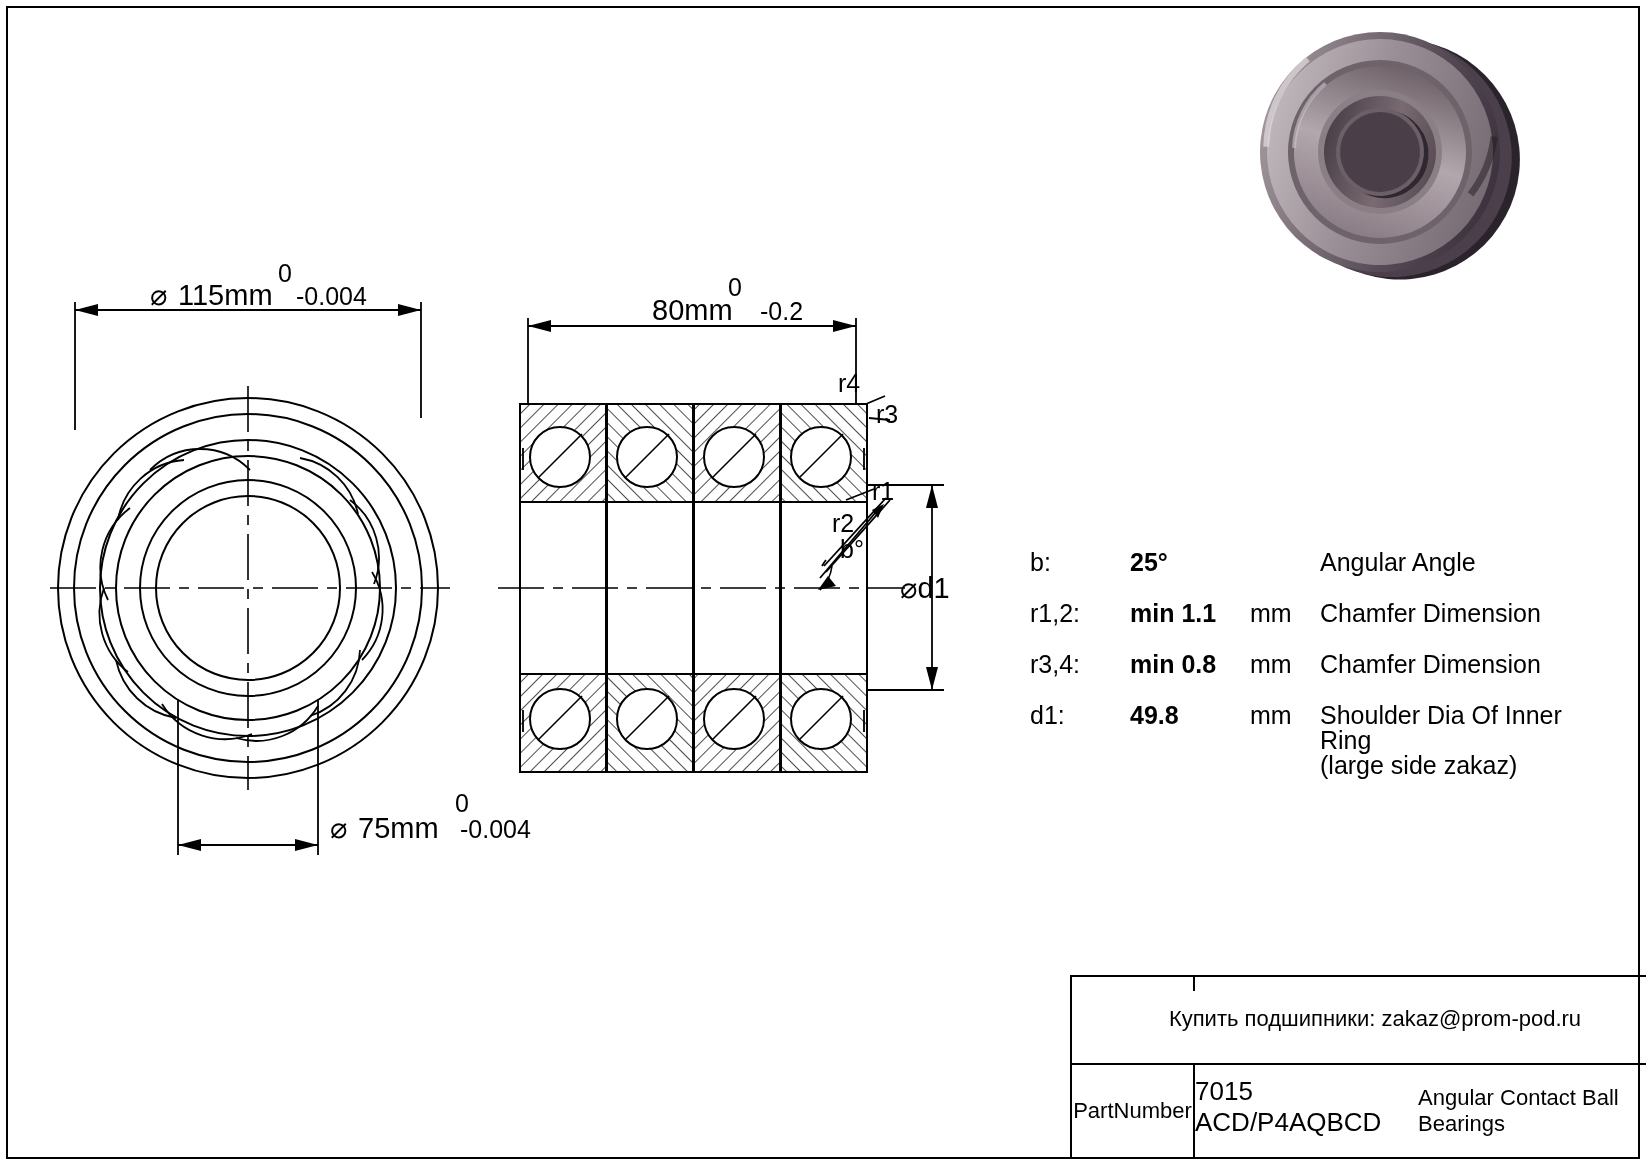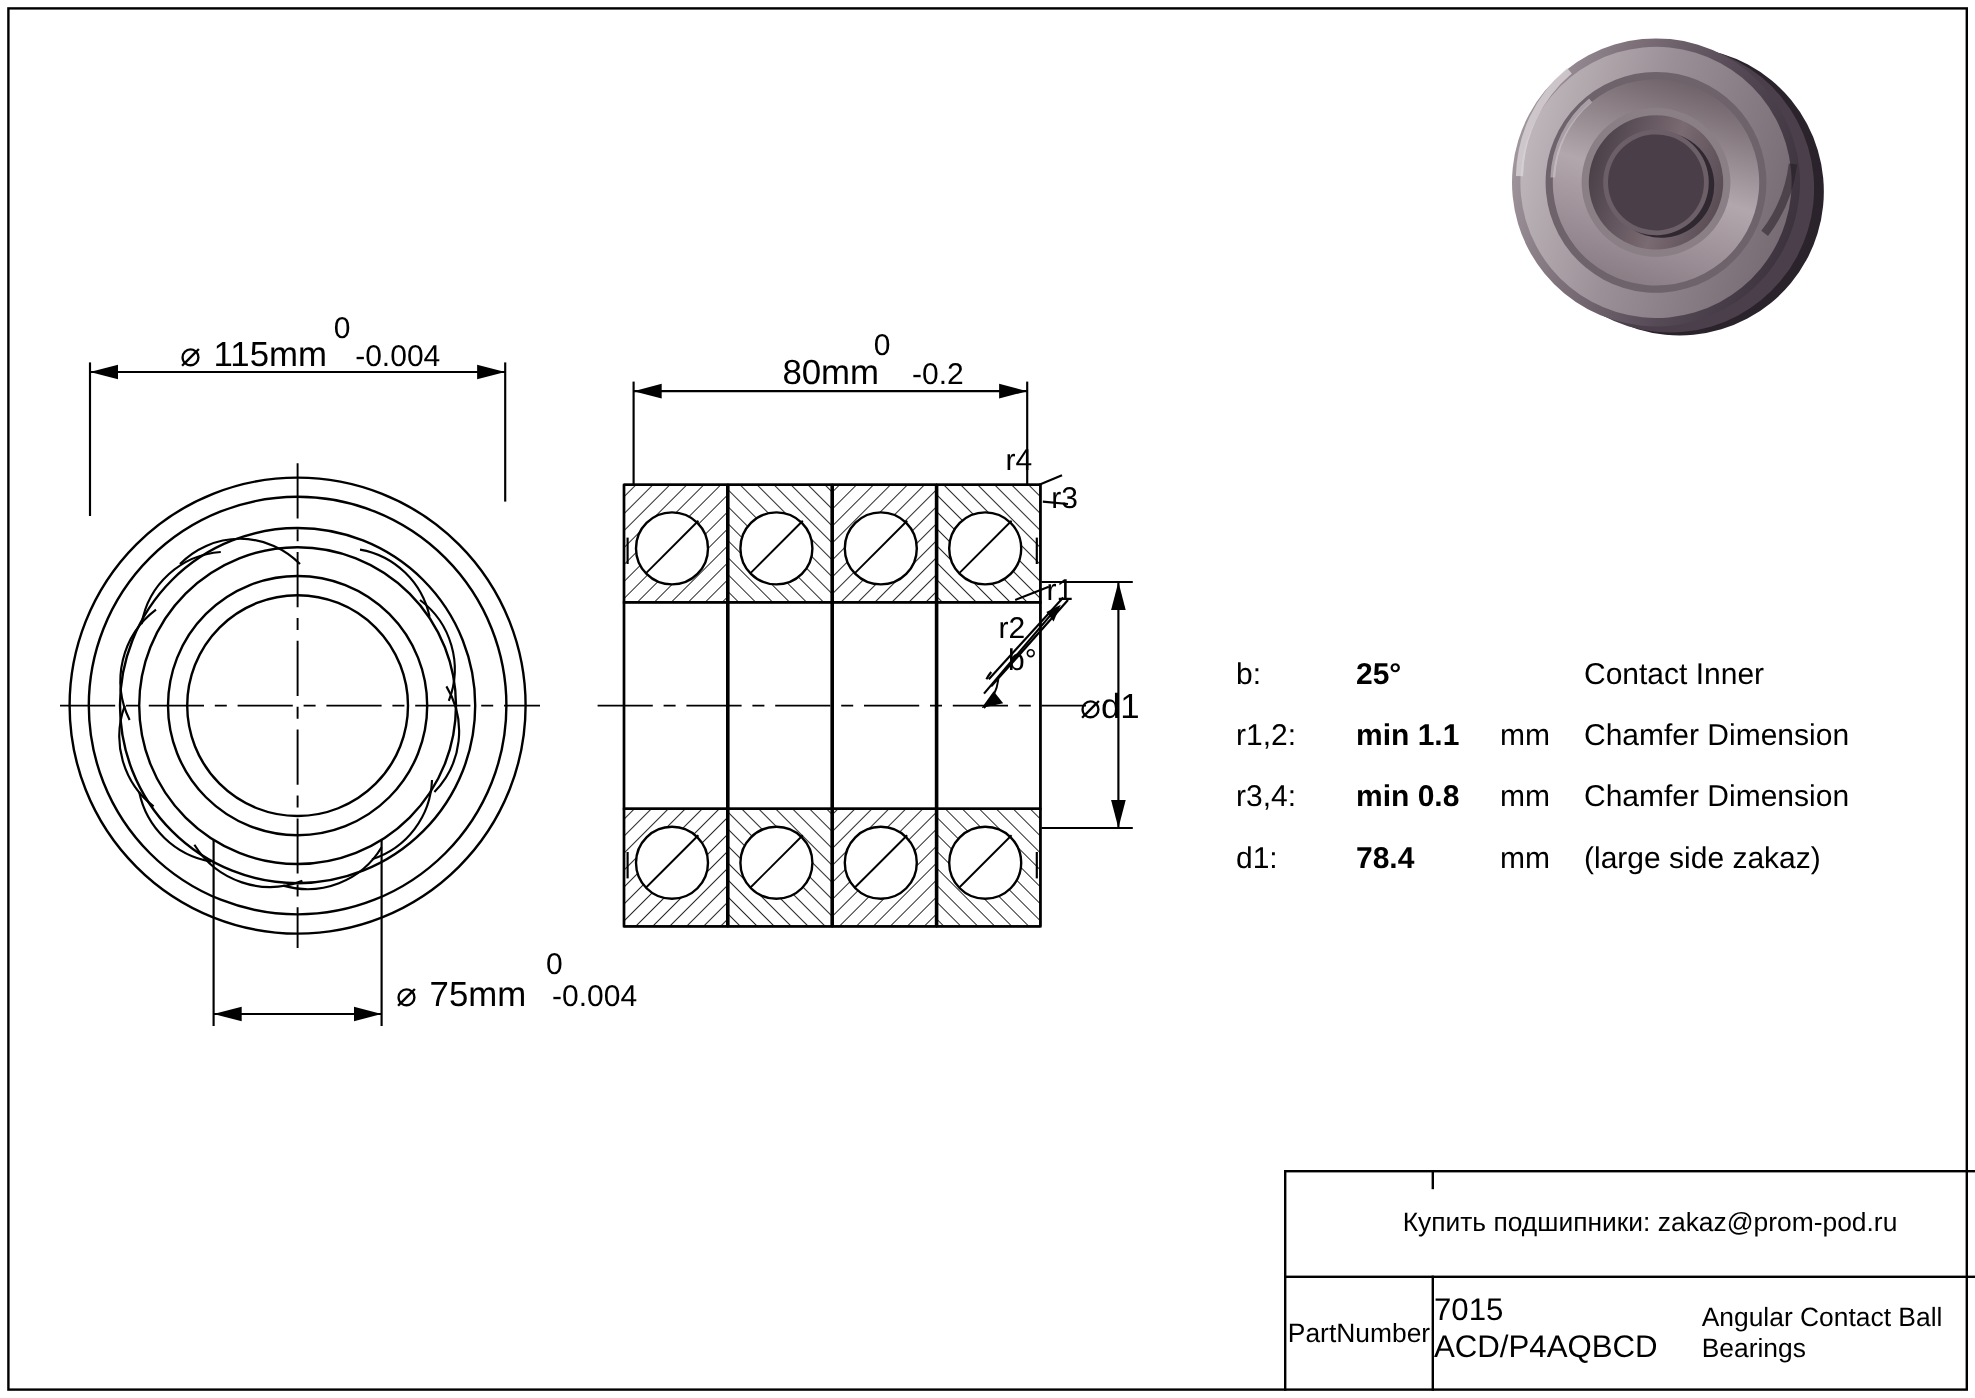--- a/index.html
+++ b/index.html
@@ -254,39 +254,40 @@
     <text x="872" y="500" font-size="25">r1</text>
     <text x="832" y="532" font-size="25">r2</text>
     <text x="840" y="558" font-size="25">b°</text>
   </svg>
 
   <div class="spec">
     <div class="spec-row">
       <div class="spec-key">b:</div>
       <div class="spec-val">25°</div>
       <div class="spec-unit"></div>
-      <div class="spec-desc">Contact Inner</div>
+      <div class="spec-desc">Angular Angle</div>
     </div>
     <div class="spec-row">
       <div class="spec-key">r1,2:</div>
       <div class="spec-val">min 1.1</div>
       <div class="spec-unit">mm</div>
       <div class="spec-desc">Chamfer Dimension</div>
     </div>
     <div class="spec-row">
       <div class="spec-key">r3,4:</div>
       <div class="spec-val">min 0.8</div>
       <div class="spec-unit">mm</div>
       <div class="spec-desc">Chamfer Dimension</div>
     </div>
     <div class="spec-row">
       <div class="spec-key">d1:</div>
-      <div class="spec-val">78.4</div>
+      <div class="spec-val">49.8</div>
       <div class="spec-unit">mm</div>
       <div class="spec-desc">
+        <span>Shoulder Dia Of Inner Ring</span>
         <span class="sub">(large side zakaz)</span>
       </div>
     </div>
   </div>
 
   <div class="titleblock">
     <div class="tb-line" style="left:0;top:0;width:610px;height:2px;"></div>
     <div class="tb-line" style="left:0;top:88px;width:610px;height:2px;"></div>
     <div class="tb-line" style="left:0;top:0;width:2px;height:184px;"></div>
     <div class="tb-line" style="left:608px;top:0;width:2px;height:184px;"></div>

